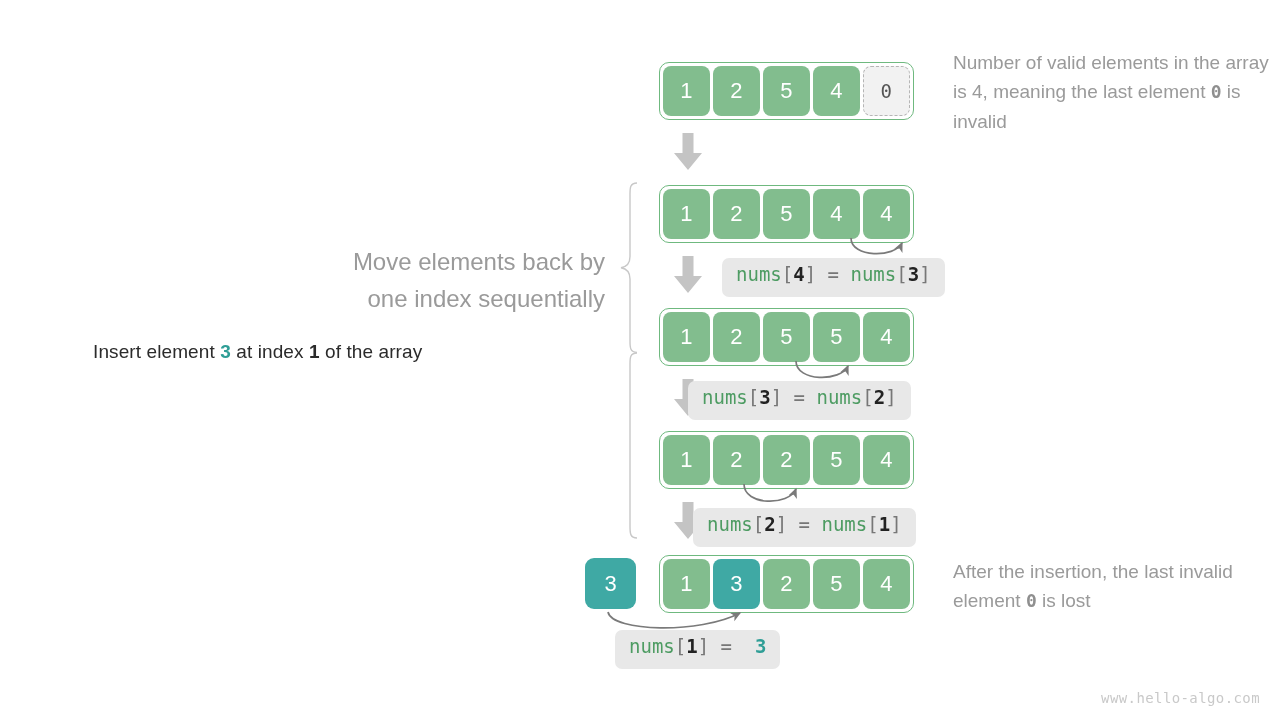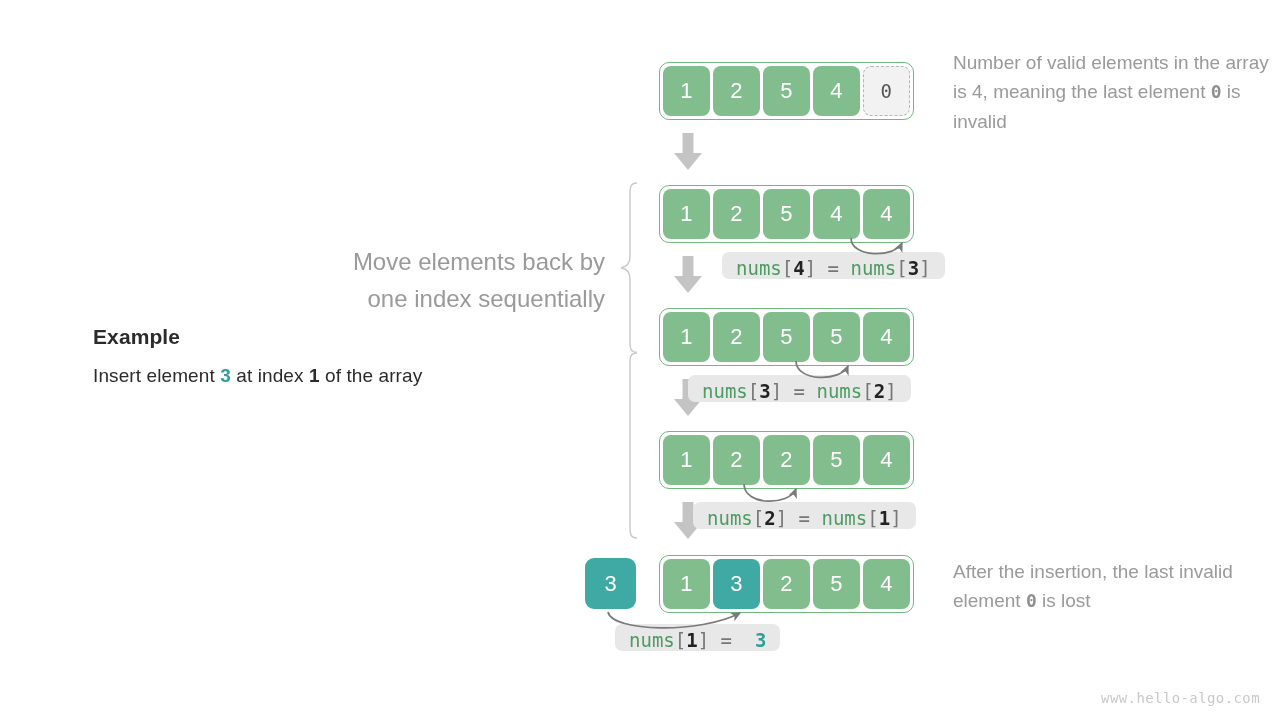--- a/index.html
+++ b/index.html
@@ -129,25 +129,26 @@
     position: absolute;
     width: 30px;
     height: 38px;
   }
 
   
   .code-chip {
     position: absolute;
     background: #e8e8e8;
     border-radius: 7px;
-    padding: 7px 14px 0 14px;
+    padding: 7px 14px 12px 14px;
     font-family: "DejaVu Sans Mono", monospace;
     font-size: 19px;
     white-space: nowrap;
     line-height: 1.05;
+    margin-top: 6px;
   }
   .code-chip .cg { color: #4e9c63; }
   .code-chip .cb { color: #777777; }
   .code-chip .ci { color: #222222; font-weight: bold; }
   .code-chip .ce { color: #777777; }
   .code-chip .ct { color: #2f9e96; font-weight: bold; }
 
   
   .side-caption {
     position: absolute;
@@ -181,21 +182,20 @@
     color: #c9c9c9;
     letter-spacing: 0.4px;
   }
 </style>
 </head>
 <body>
 
 <div class="stage">
 
   <div class="example-block">
-    <div class="example-title">Example</div>
     <div class="example-desc"><span>Insert element </span><span class="teal-num">3</span><span> at index </span><span class="dark-num">1</span><span> of the array</span></div>
   </div>
 
   <div class="move-caption">
     <div>Move elements back by</div>
     <div>one index sequentially</div>
   </div>
 
   <div class="brace">
     <svg width="22" height="362" viewBox="0 0 22 362" fill="none" xmlns="http://www.w3.org/2000/svg">

